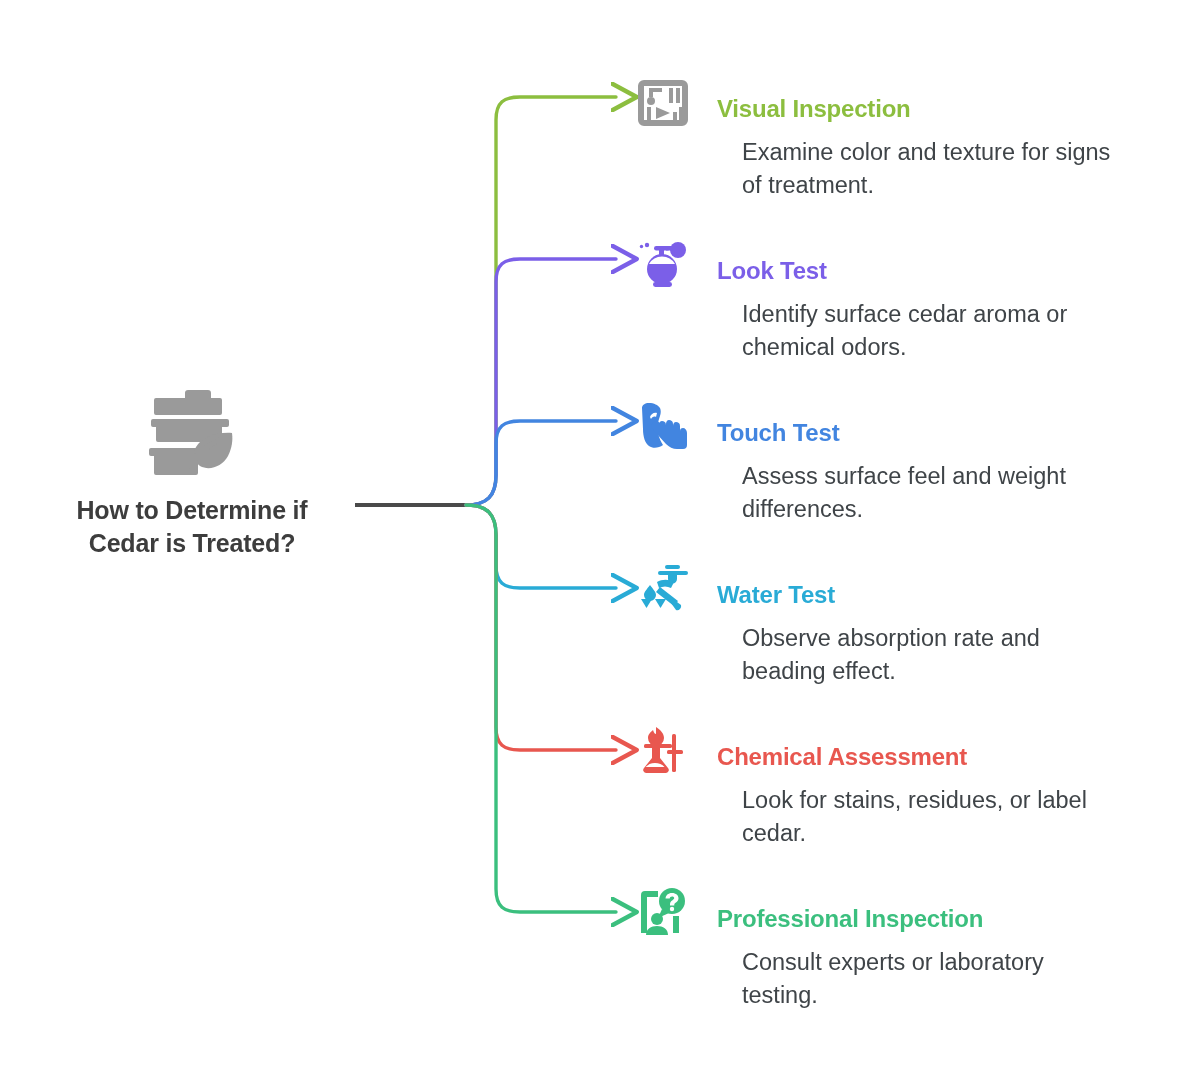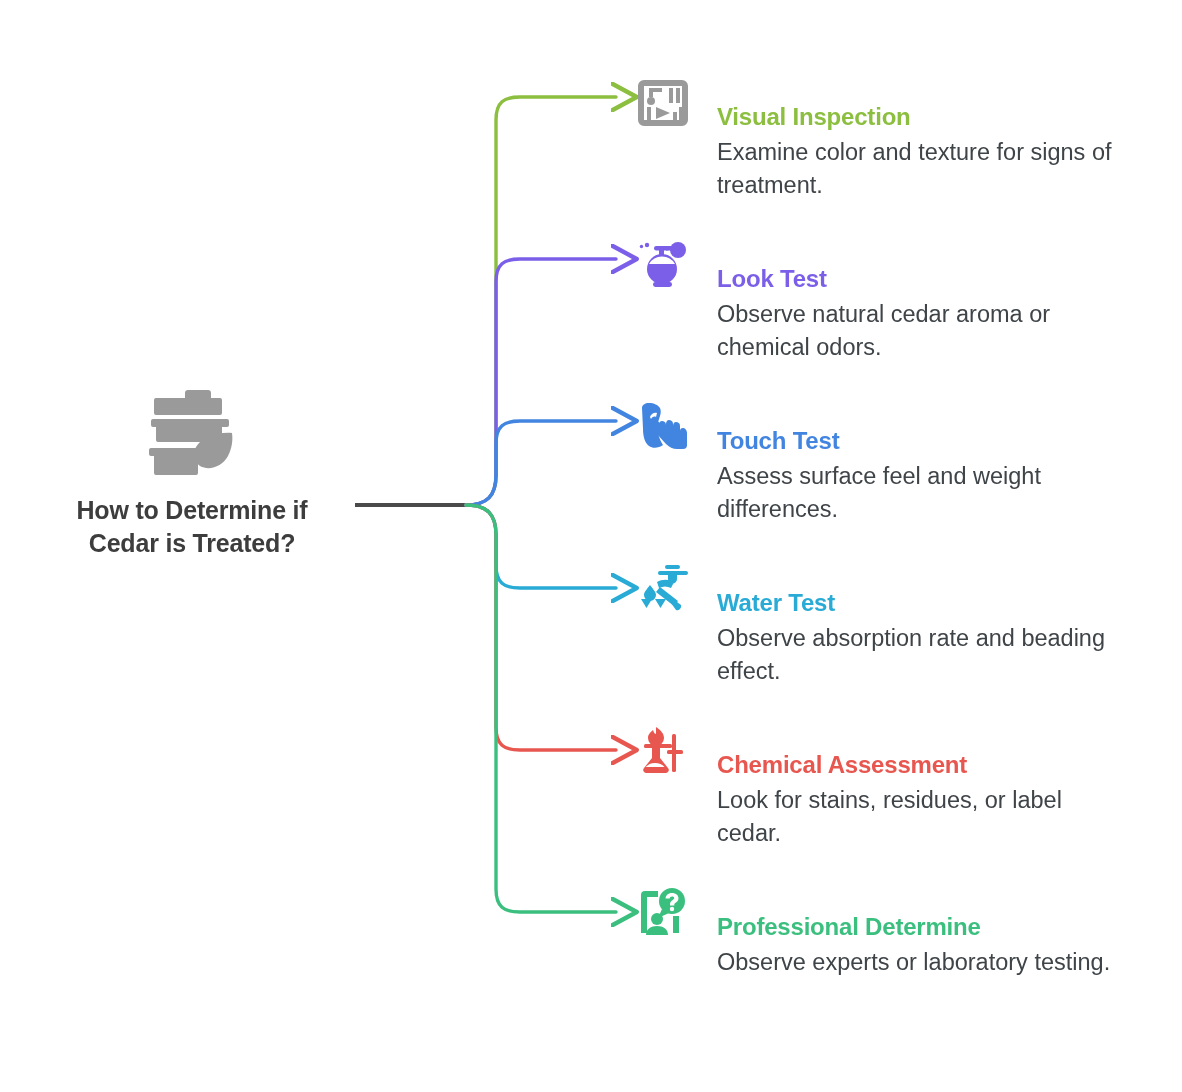--- a/index.html
+++ b/index.html
@@ -52,41 +52,41 @@
   }
 
   
   .branch {
     position: absolute;
     left: 636px;
     width: 480px;
   }
   .branch-head {
     display: flex;
-    align-items: flex-end;
+    align-items: center;
     height: 54px;
   }
   .branch-icon {
     width: 54px;
     height: 54px;
     flex: 0 0 54px;
     display: block;
   }
   .branch-title {
     font-size: 24px;
     font-weight: bold;
     line-height: 1.1;
     padding-top: 12px;
     padding-left: 27px;
     white-space: nowrap;
     letter-spacing: -0.2px;
   }
   .branch-desc {
     margin-top: 6px;
-    margin-left: 81px;
+    margin-left: 106px;
     font-size: 23.5px;
     color: #3f4448;
     line-height: 1.42;
     max-width: 420px;
   }
 
   .b0 { top: 76px; }
   .b1 { top: 238px; }
   .b2 { top: 400px; }
   .b3 { top: 562px; }
@@ -184,21 +184,21 @@
           <path d="M30 8 h6 v4.5 h-6 z"></path>
           <circle cx="11" cy="7" r="2.2"></circle>
           <circle cx="5.5" cy="8.5" r="1.7"></circle>
           <circle cx="26" cy="31" r="15"></circle>
           <path d="M13 26 a15 15 0 0 1 26 0 z" fill="#ffffff"></path>
           <rect x="17" y="44" width="19" height="5" rx="2.4"></rect>
         </g>
       </svg>
       <div class="branch-title" style="color:#7B5FE8">Look Test</div>
     </div>
-    <div class="branch-desc">Observe natural cedar aroma or chemical odors.</div>
+    <div class="branch-desc">Identify surface cedar aroma or chemical odors.</div>
   </div>
 
   <div class="branch b2">
     <div class="branch-head">
       <svg class="branch-icon" viewBox="0 0 54 54">
         <g fill="#4285E0">
           <path d="M6 8 c0 -3 3 -5 7 -5 c5 0 9 2 11 5 c1 2 1 5 0 8 c-2 5 -3 11 -2 17 c1 5 3 9 5 12
                    c-4 3 -10 4 -14 1 c-4 -3 -6 -9 -6 -17 z"></path>
           <path d="M24 23 c-3 -3 -7 -2 -8 1 c-1 3 1 6 4 9 l10 11 c3 3 7 5 11 5 h6 a4 4 0 0 0 4 -4
                    v-12 c0 -3 -2 -5 -4 -5 c-2 0 -3 1 -3 3 v-5 c0 -3 -2 -4 -4 -4 c-2 0 -3 2 -3 4 v-2
@@ -265,18 +265,18 @@
 
           <path d="M36 7 c4 0 6.5 2.3 6.5 5.3 c0 2.4 -1.4 3.4 -2.9 4.4 c-1 0.7 -1.3 1.2 -1.3 2.1 v0.8 h-4.3
                    v-1.2 c0 -2 0.8 -3.1 2.5 -4.2 c1.2 -0.8 1.7 -1.3 1.7 -2.1 c0 -1 -0.8 -1.6 -2.1 -1.6
                    c-1.4 0 -2.3 0.8 -2.4 2.1 h-4.2 c0.2 -3.3 2.6 -5.6 6.5 -5.6 z" fill="#ffffff"></path>
           <circle cx="36" cy="23" r="2.2" fill="#ffffff"></circle>
 
           <circle cx="21" cy="33" r="6"></circle>
           <path d="M10 49 c0 -6 5 -9 11 -9 c6 0 11 3 11 9 z"></path>
         </g>
       </svg>
-      <div class="branch-title" style="color:#3BBF7E">Professional Determine</div>
-    </div>
-    <div class="branch-desc">Observe experts or laboratory testing.</div>
+      <div class="branch-title" style="color:#3BBF7E">Professional Inspection</div>
+    </div>
+    <div class="branch-desc">Consult experts or laboratory testing.</div>
   </div>
 
 </div>
 
 </body></html>

